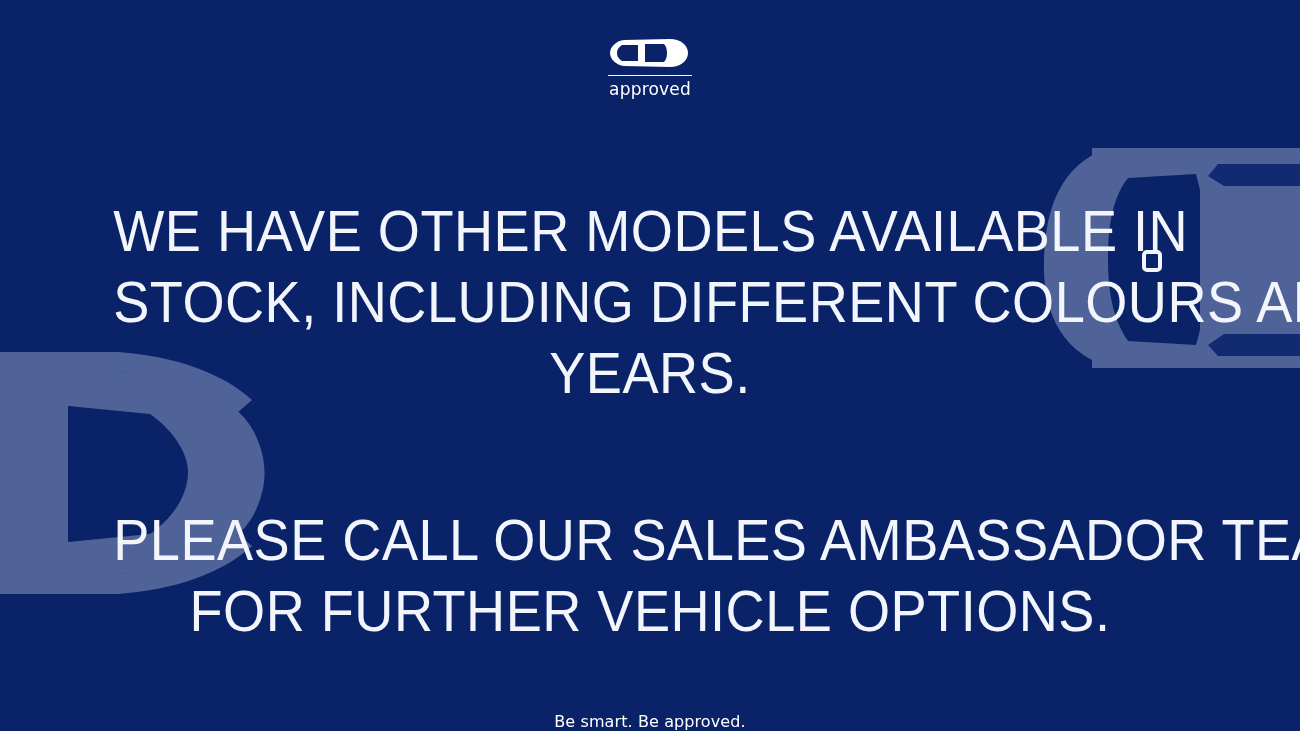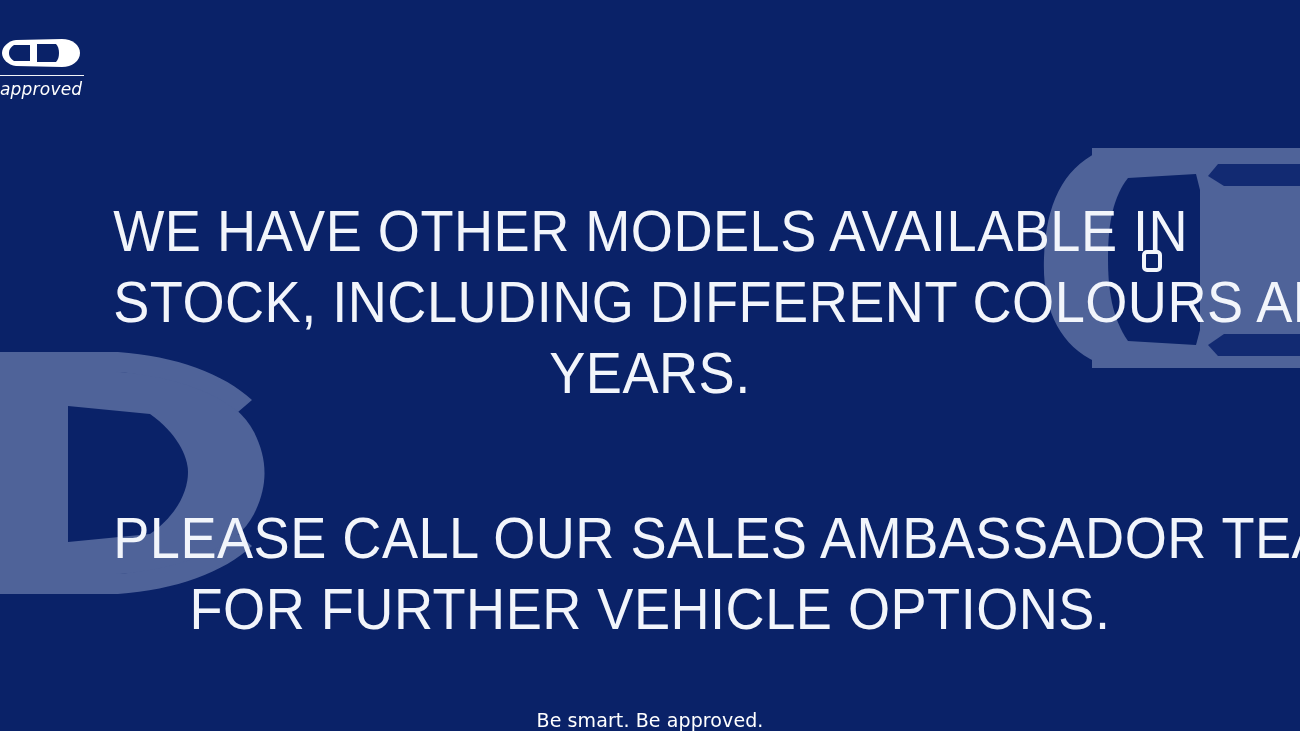--- a/index.html
+++ b/index.html
@@ -28,22 +28,22 @@
   }
 
   
   .logo-block {
     position: absolute;
     top: 36px;
     left: 0;
     right: 0;
     display: flex;
     flex-direction: column;
+    align-items: center;
     z-index: 5;
-    font-style: italic;
   }
   .logo-car {
     width: 84px;
     height: 34px;
     display: block;
   }
   .logo-rule {
     width: 84px;
     height: 1px;
     background: #ffffff;
@@ -86,21 +86,21 @@
     margin-top: 86px;
   }
   .headline .ln {
     display: block;
     white-space: nowrap;
   }
   .tagline {
     margin-top: 56px;
     color: #ffffff;
     font-family: "DejaVu Sans", sans-serif;
-    font-size: 19px;
+    font-size: 16px;
     letter-spacing: .1px;
     text-align: center;
   }
 </style>
 </head>
 <body>
 
 <div class="slide">
 
   <svg class="bg-art" viewBox="0 0 1300 731" preserveAspectRatio="none">

